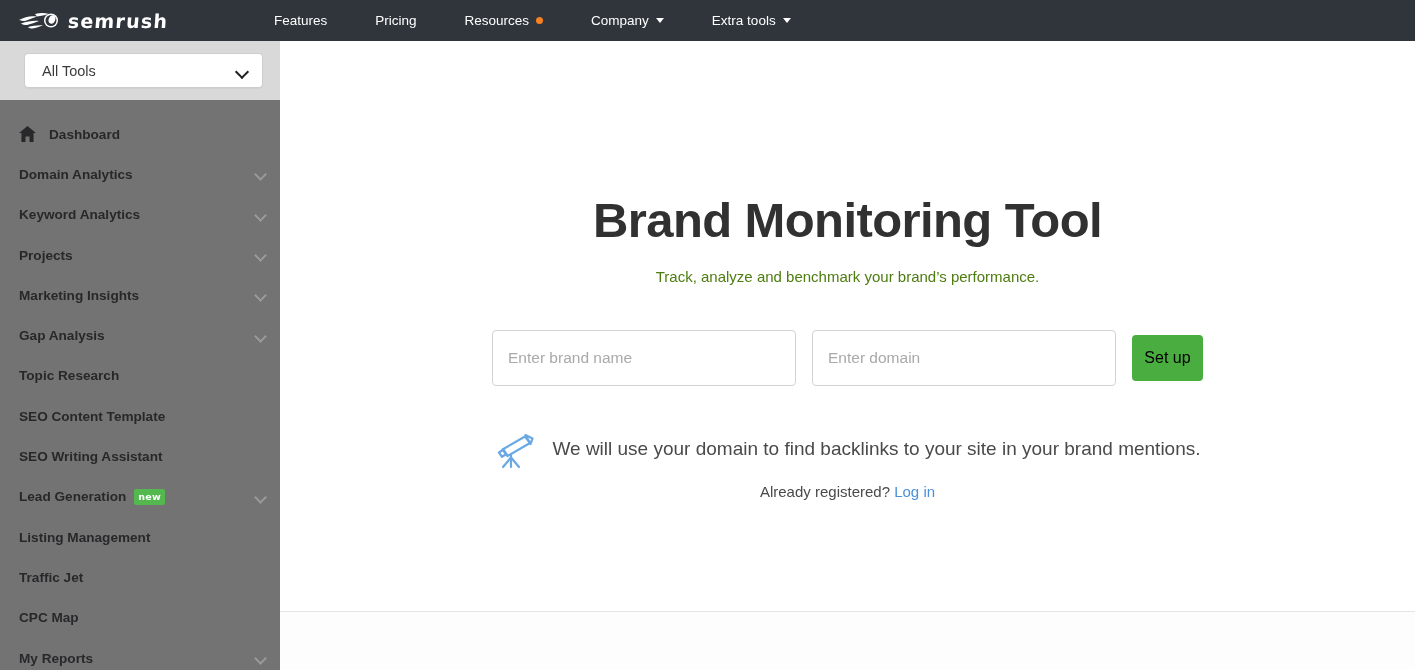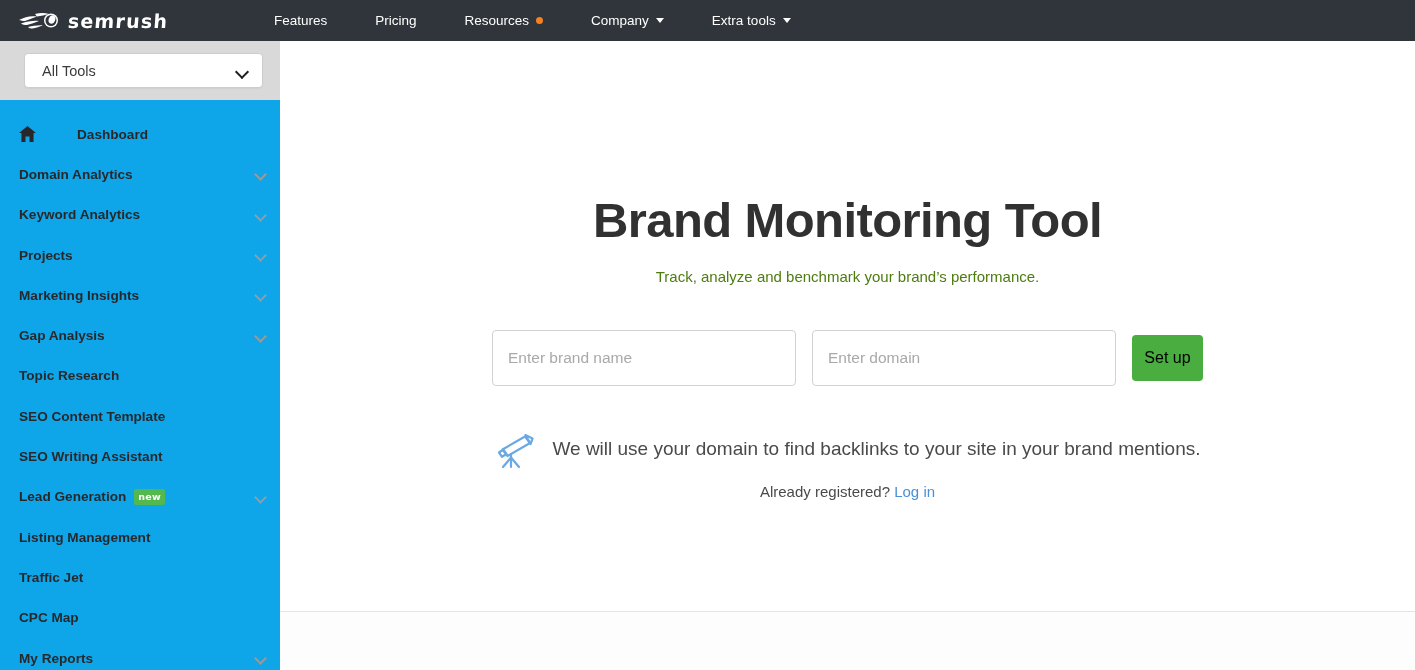--- a/index.html
+++ b/index.html
@@ -64,21 +64,21 @@
     border-right: 4.5px solid transparent;
     border-top: 5px solid #ffffff;
   }
 
   
   .sidebar {
     position: absolute;
     top: 41px; left: 0;
     width: 288px;
     height: 629px;
-    background: #0ea5e9;
+    background: #737373;
     border-right: 1px solid #dcdcdc;
   }
   .sidebar-top {
     height: 59px;
     background: #d9d9d9;
     display: flex;
     align-items: center;
     justify-content: center;
   }
   .alltools {
@@ -122,21 +122,20 @@
   .menu { padding-top: 14px; }
   .menu-item {
     height: 40.3px;
     display: flex;
     align-items: center;
     padding: 0 20px 0 19px;
     cursor: pointer;
     color: #28282b;
     font-size: 13.6px;
     font-weight: bold;
-    gap: 28px;
   }
   .menu-item .mi-label { flex: 1; white-space: nowrap; }
   .menu-item.dash { font-weight: bold; }
   .home-icon { width: 17px; height: 16px; margin-right: 13px; flex: none; display:block; }
   .badge-new {
     display: inline-block;
     background: #53b84e;
     color: #ffffff;
     font-size: 9.5px;
     font-weight: bold;

